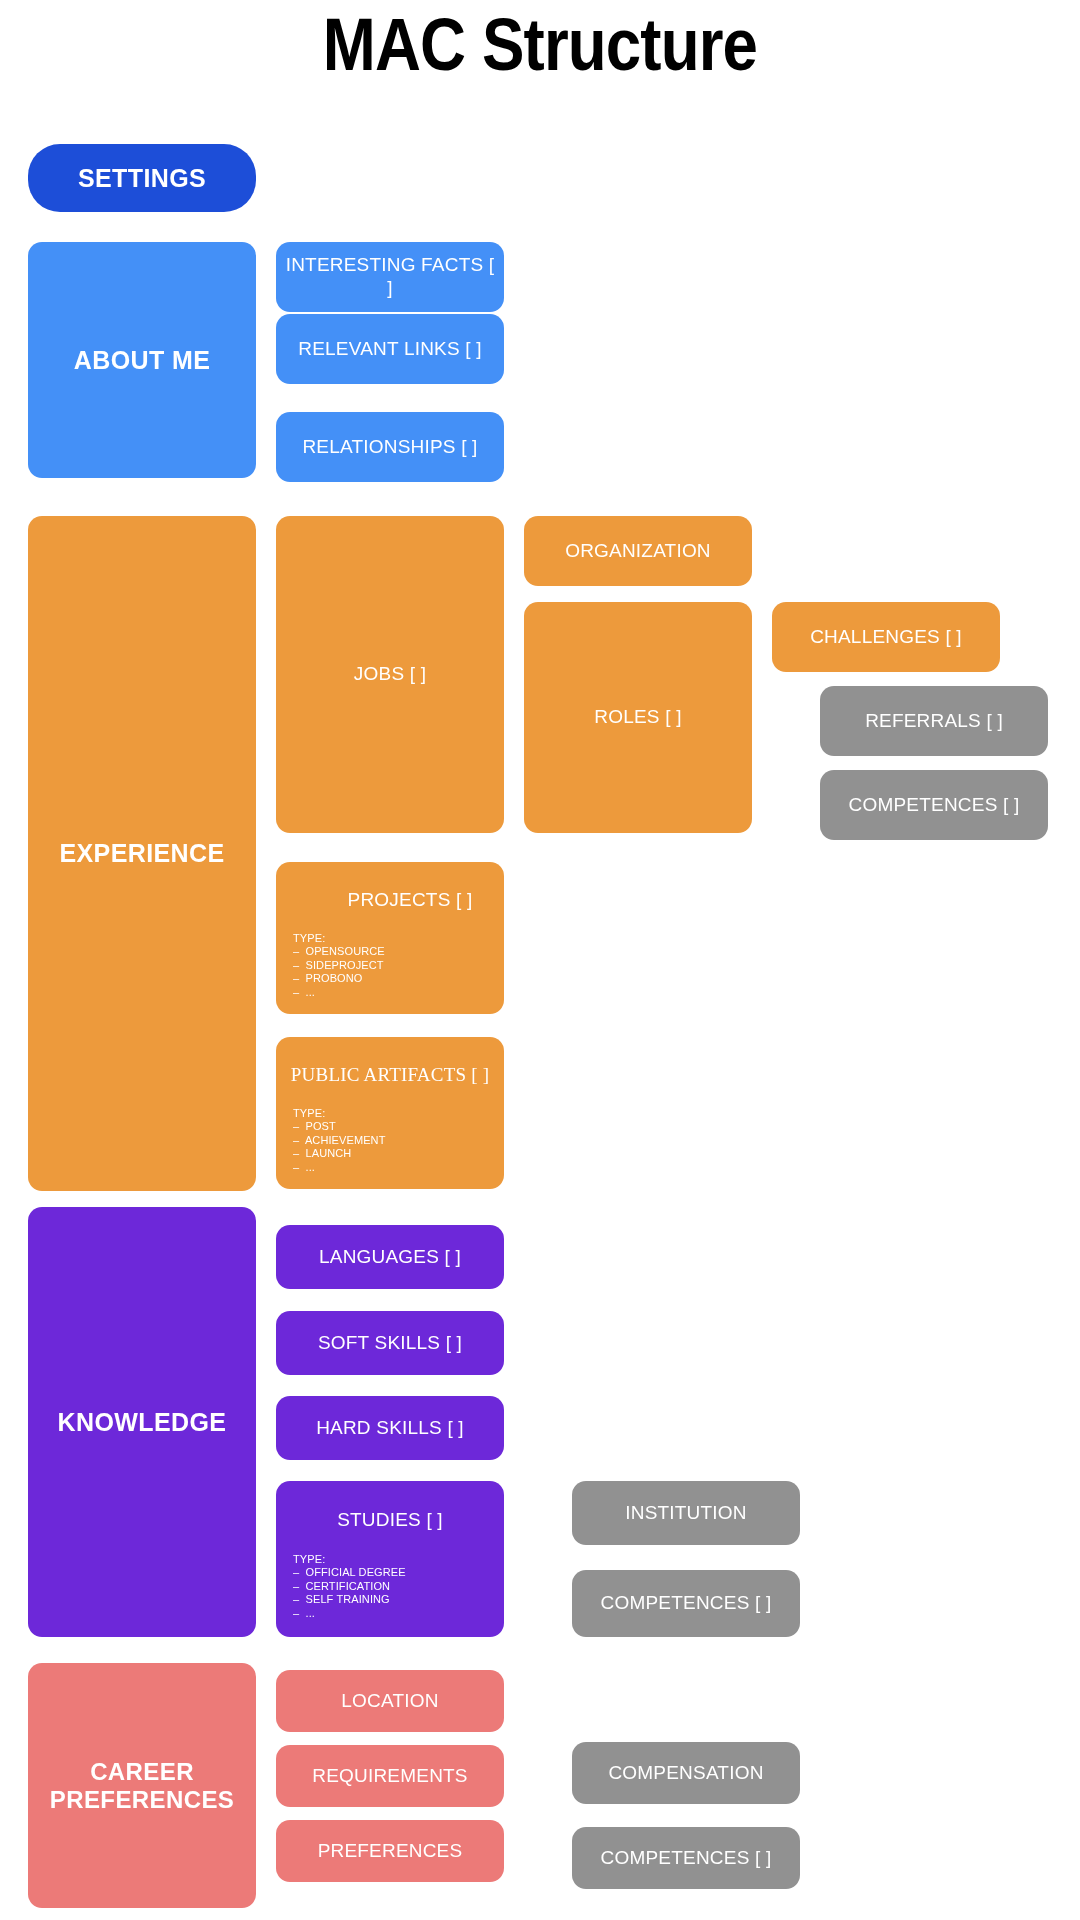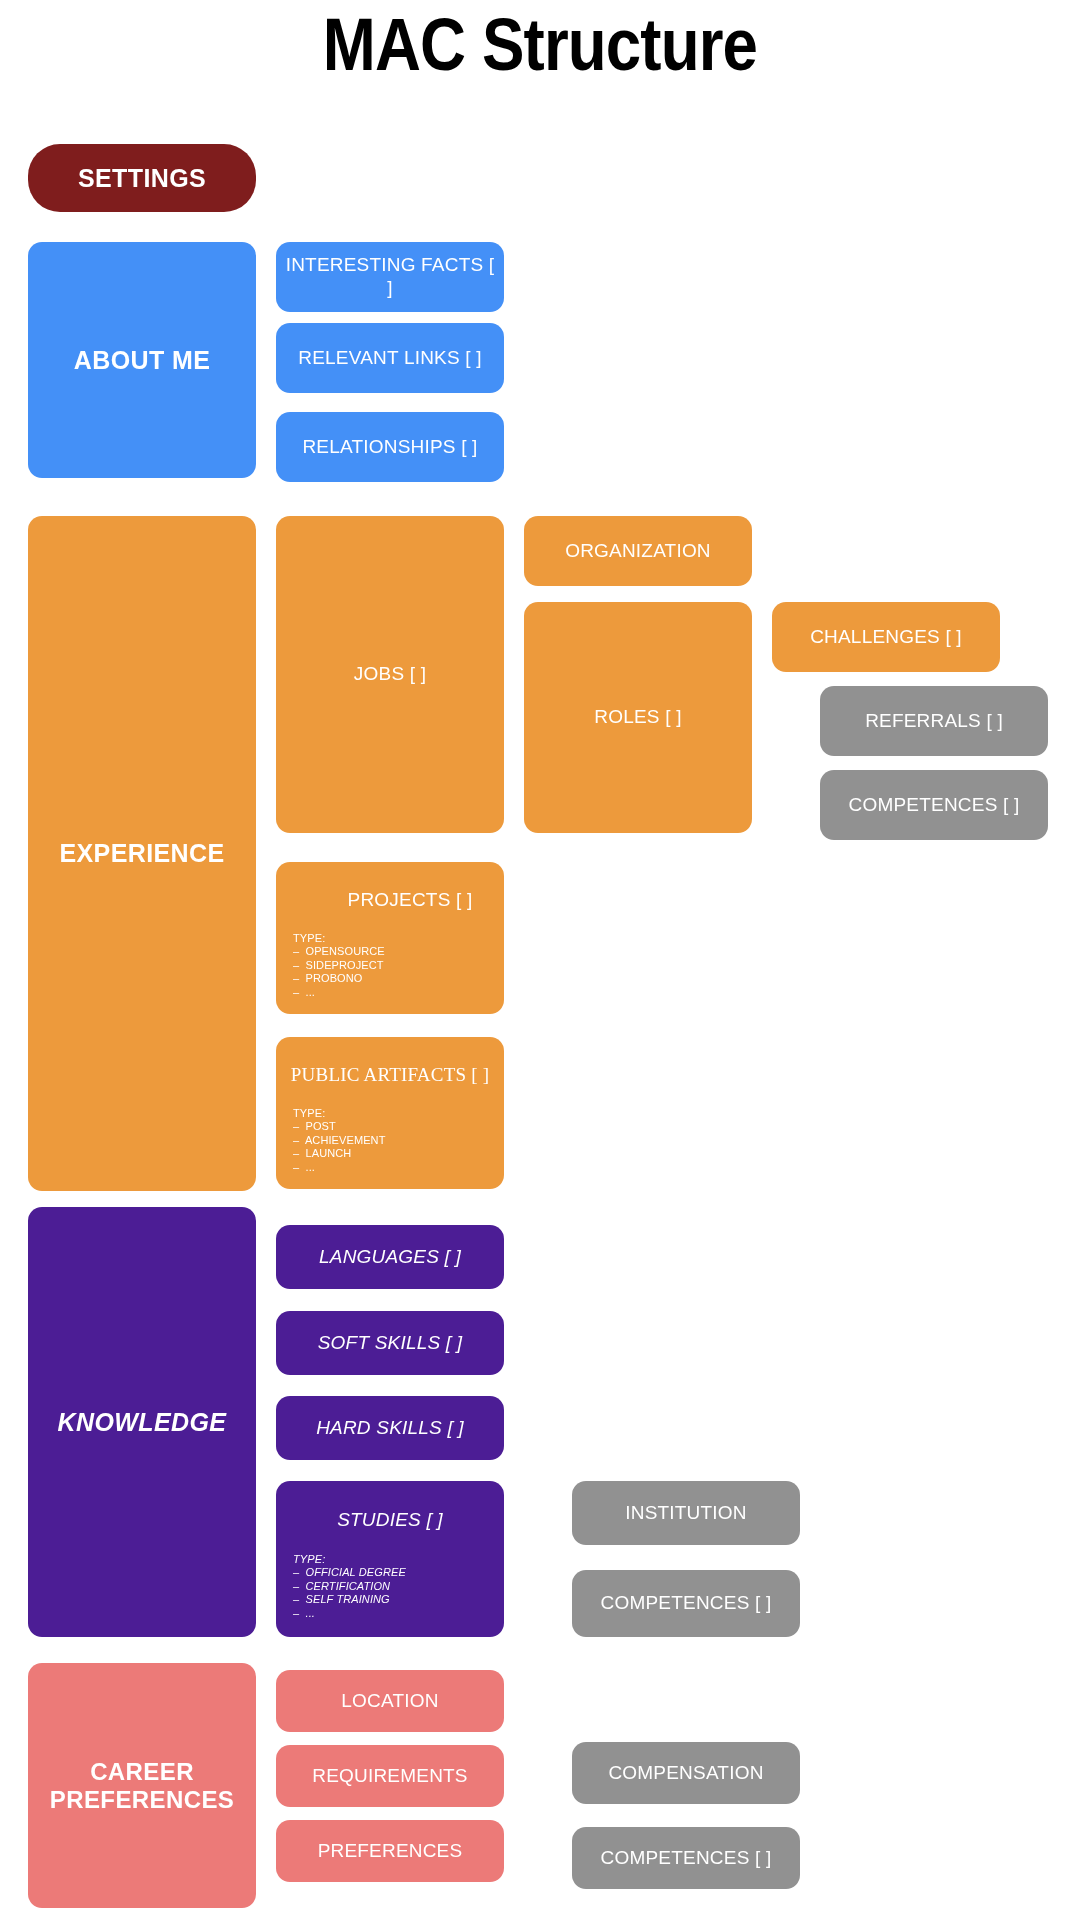--- a/index.html
+++ b/index.html
@@ -93,45 +93,45 @@
     line-height: 1.22;
     font-weight: normal;
     letter-spacing: 0.1px;
     text-align: left;
     color: #ffffff;
   }
   .typelist .type-head { display: block; }
   .typelist .type-item { display: block; white-space: pre; }
 
   
-  .c-purple { background: #7f1d1d; border-radius: 32px; }
+  .c-purple { background: #1d4ed8; border-radius: 32px; }
   .c-blue   { background: #4490f7; }
   .c-orange { background: #ed9a3c; }
-  .c-green  { background: #4c1d95; font-style: italic; }
+  .c-green  { background: #6d28d9; }
   .c-red    { background: #ec7a78; }
   .c-gray   { background: #919191; margin-left: 48px; }
 </style>
 </head>
 <body>
 
 <div id="canvas">
 
   <div class="page-title">MAC Structure</div>
 
   <div class="node cat c-purple" style="left:28px; top:144px; width:228px; height:68px;">
     <span class="label">SETTINGS</span>
   </div>
 
   <div class="node cat c-blue" style="left:28px; top:242px; width:228px; height:236px;">
     <span class="label">ABOUT ME</span>
   </div>
   <div class="node leaf c-blue" style="left:276px; top:242px; width:228px; height:70px;">
     <span class="label">INTERESTING FACTS [ ]</span>
   </div>
-  <div class="node leaf c-blue" style="left:276px; top:323px; width:228px; height:70px;">
+  <div class="node leaf c-blue" style="left:276px; top:314px; width:228px; height:70px;">
     <span class="label">RELEVANT LINKS [ ]</span>
   </div>
   <div class="node leaf c-blue" style="left:276px; top:412px; width:228px; height:70px;">
     <span class="label">RELATIONSHIPS [ ]</span>
   </div>
 
   <div class="node cat c-orange" style="left:28px; top:516px; width:228px; height:675px;">
     <span class="label">EXPERIENCE</span>
   </div>
 

